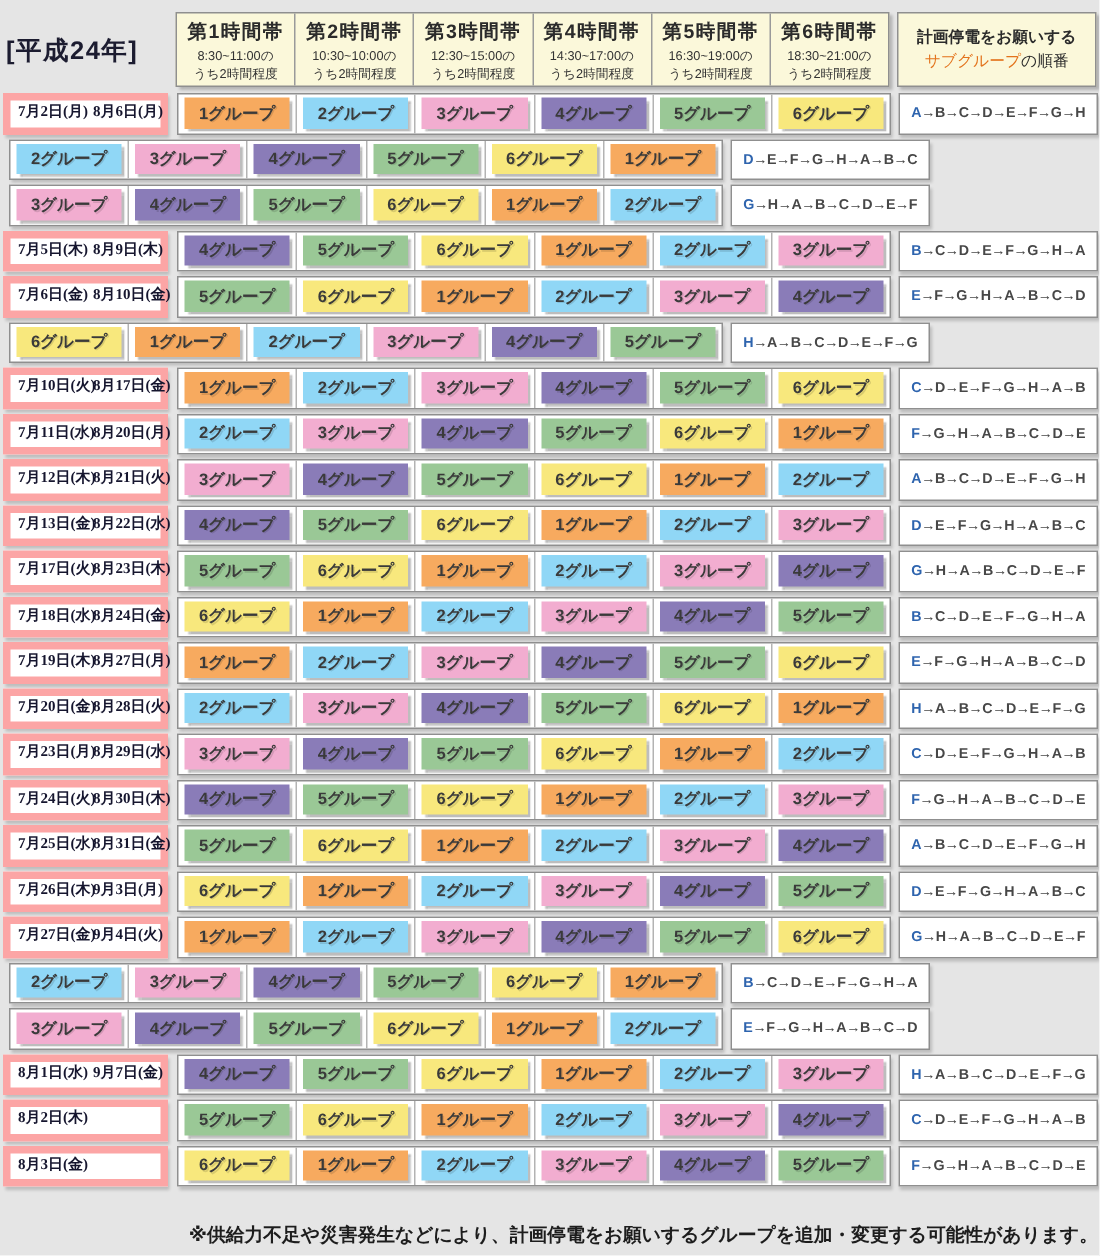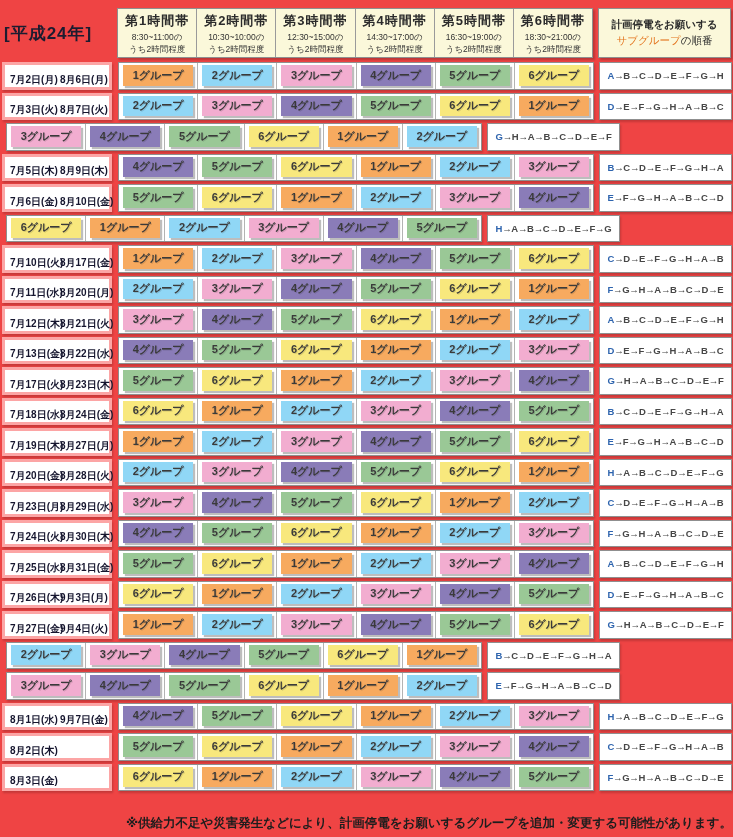--- a/index.html
+++ b/index.html
@@ -1,18 +1,18 @@
 <!DOCTYPE html>
 <html><head>
 <meta charset="utf-8">
 <style>
   * { margin:0; padding:0; box-sizing:border-box; }
   html,body { background:#ffffff; }
   body { font-family:"Liberation Sans","DejaVu Sans",sans-serif; }
-  .sheet { position:relative; width:733px; height:837px; background:#ef4444; overflow:hidden; }
+  .sheet { position:relative; width:733px; height:837px; background:#e5e5e5; overflow:hidden; }
 
   .era-title { position:absolute; left:4px; top:22px; font-size:17px; font-weight:bold; color:#1c1c30; letter-spacing:1px; }
 
   
   .slots-header { position:absolute; left:117px; top:8px; width:476px; height:50px;
     background:#FBF8DA; border:1px solid #8f8f8f; display:flex;
     box-shadow:2px 2px 2px rgba(0,0,0,0.22); }
   .slot-h { flex:1 1 0; display:flex; flex-direction:column; align-items:center; justify-content:center; border-left:1px solid #9a9a9a; padding-top:2px; }
   .slot-h:first-child { border-left:none; }
   .slot-h .name { font-size:13px; font-weight:bold; color:#2b2b2b; letter-spacing:1px; white-space:nowrap; }
@@ -22,23 +22,23 @@
   .order-header { position:absolute; left:598px; top:8px; width:133px; height:50px;
     background:#FBF8DA; border:1px solid #8f8f8f; display:flex; flex-direction:column;
     align-items:center; justify-content:center; box-shadow:2px 2px 2px rgba(0,0,0,0.22); }
   .oh-line1 { font-size:10.5px; font-weight:bold; color:#2b2b2b; white-space:nowrap; }
   .oh-line2 { font-size:10.5px; font-weight:normal; color:#2b2b2b; white-space:nowrap; margin-top:2px; }
   .oh-line2 .hl { color:#E3731C; }
 
   
   .rows { position:absolute; left:0; top:62px; width:733px; display:flex; flex-direction:column; row-gap:3px; }
   .row { display:flex; height:27.5px; }
-  .date-box { margin-left:2px; width:110px; background:#fff; border:3px solid #fca5a5;
-    display:flex; align-items:flex-end; padding:0 3px 0 5px;
-    box-shadow:1px 2px 2px rgba(0,0,0,0.18); }
+  .date-box { margin-left:2px; width:110px; background:#fff; border:5px solid #fca5a5;
+    display:flex; align-items:flex-start; padding:0 3px 0 5px;
+    box-shadow:1px 2px 2px rgba(0,0,0,0.18);font-family:Liberation Serif, serif; }
   .date-box .d1 { font-size:10px; font-weight:bold; color:#15152e; white-space:nowrap; min-width:50px; }
   .date-box .d2 { font-size:10px; font-weight:bold; color:#15152e; white-space:nowrap; }
   .groups-box { margin-left:6px; width:476px; background:#fff; border:1px solid #8f8f8f;
     display:flex; box-shadow:1px 2px 2px rgba(0,0,0,0.18); }
   .gcell { flex:1 1 0; border-left:1px solid #b3b3b3; padding:2px 4px 3px 4px; display:flex; }
   .gcell:first-child { border-left:none; }
   .gfill { flex:1; display:flex; align-items:center; justify-content:center;
     font-size:11px; font-weight:bold; color:#3a3a3a; white-space:nowrap;
     box-shadow:2px 2px 1px rgba(90,90,90,0.40); text-shadow:1px 1px 0 rgba(0,0,0,0.12); }
   .order-box { margin-left:5px; width:133px; background:#fff; border:1px solid #8f8f8f;
@@ -120,24 +120,20 @@
           <div class="gcell">
             <div class="gfill" style="background: rgb(248, 232, 125);">6グループ</div>
           </div>
         </div>
         <div class="order-box">
           <span class="ofirst">A</span>
           <span class="orest">→B→C→D→E→F→G→H</span>
         </div>
       </div>
       <div class="row">
-        <div class="date-box">
-          <span class="d1">7月3日(火)</span>
-          <span class="d2">8月7日(火)</span>
-        </div>
         <div class="groups-box">
           <div class="gcell">
             <div class="gfill" style="background: rgb(144, 215, 246);">2グループ</div>
           </div>
           <div class="gcell">
             <div class="gfill" style="background: rgb(242, 173, 208);">3グループ</div>
           </div>
           <div class="gcell">
             <div class="gfill" style="background: rgb(138, 124, 184);">4グループ</div>
           </div>

